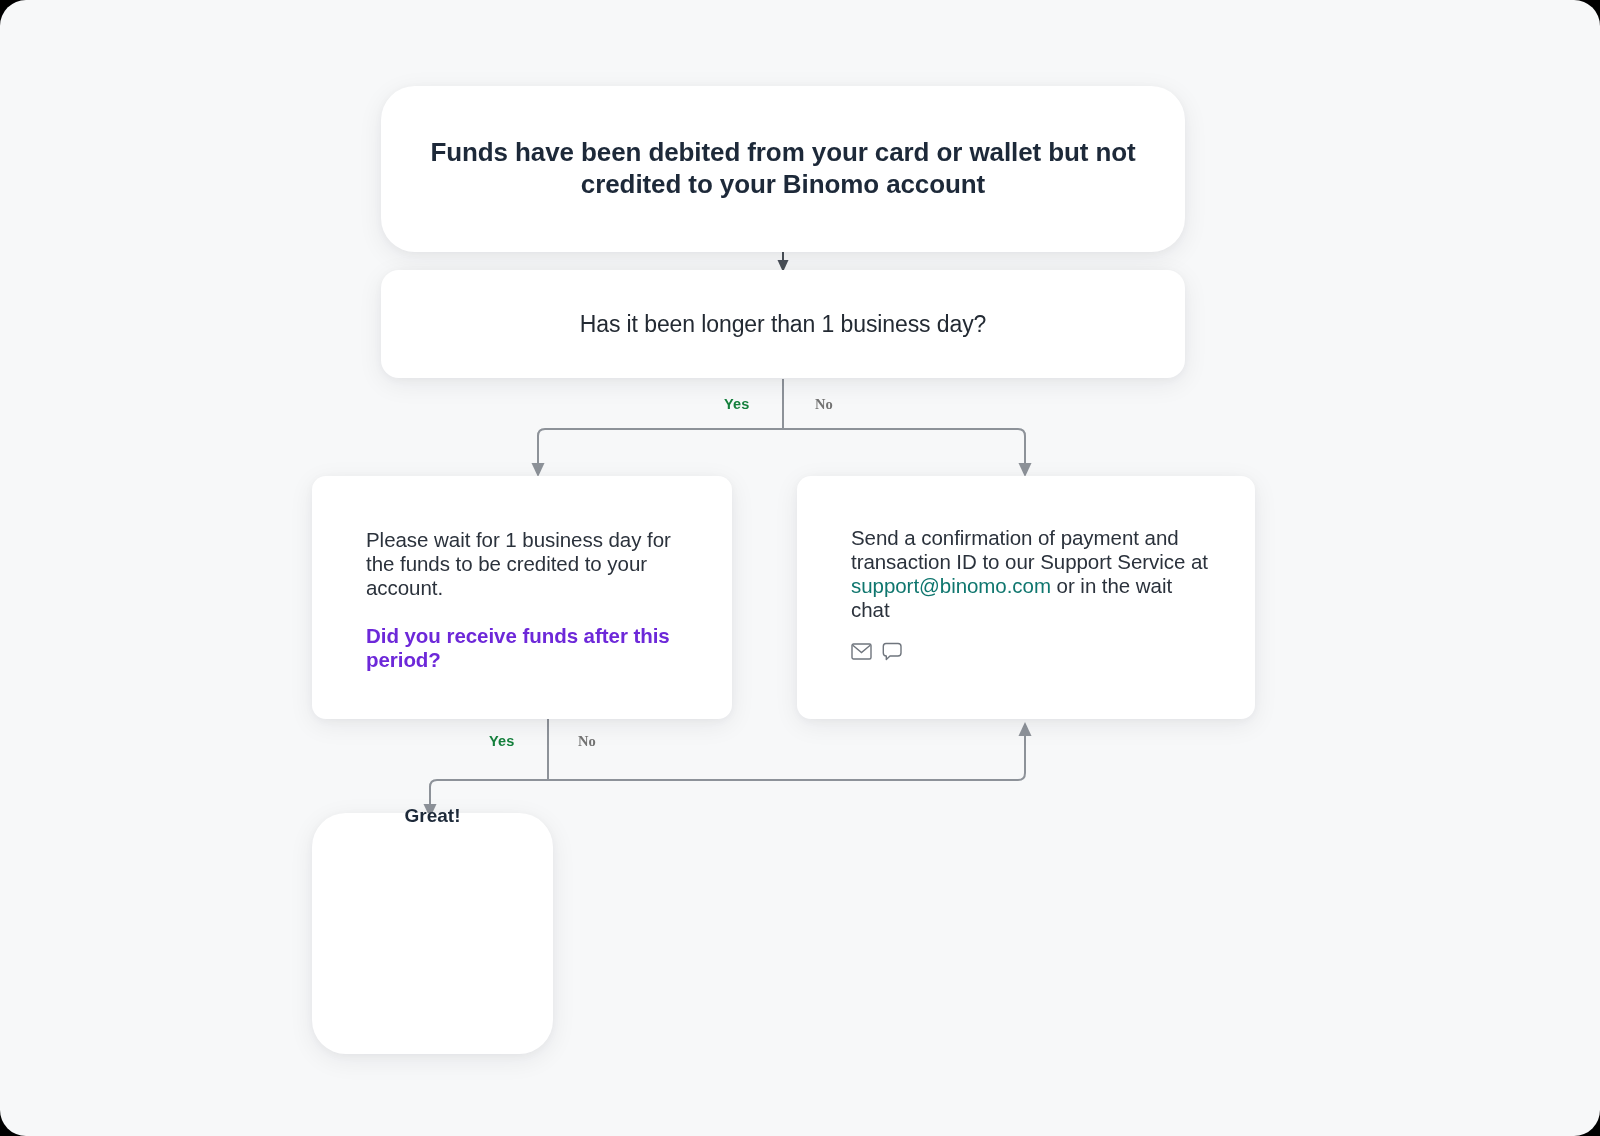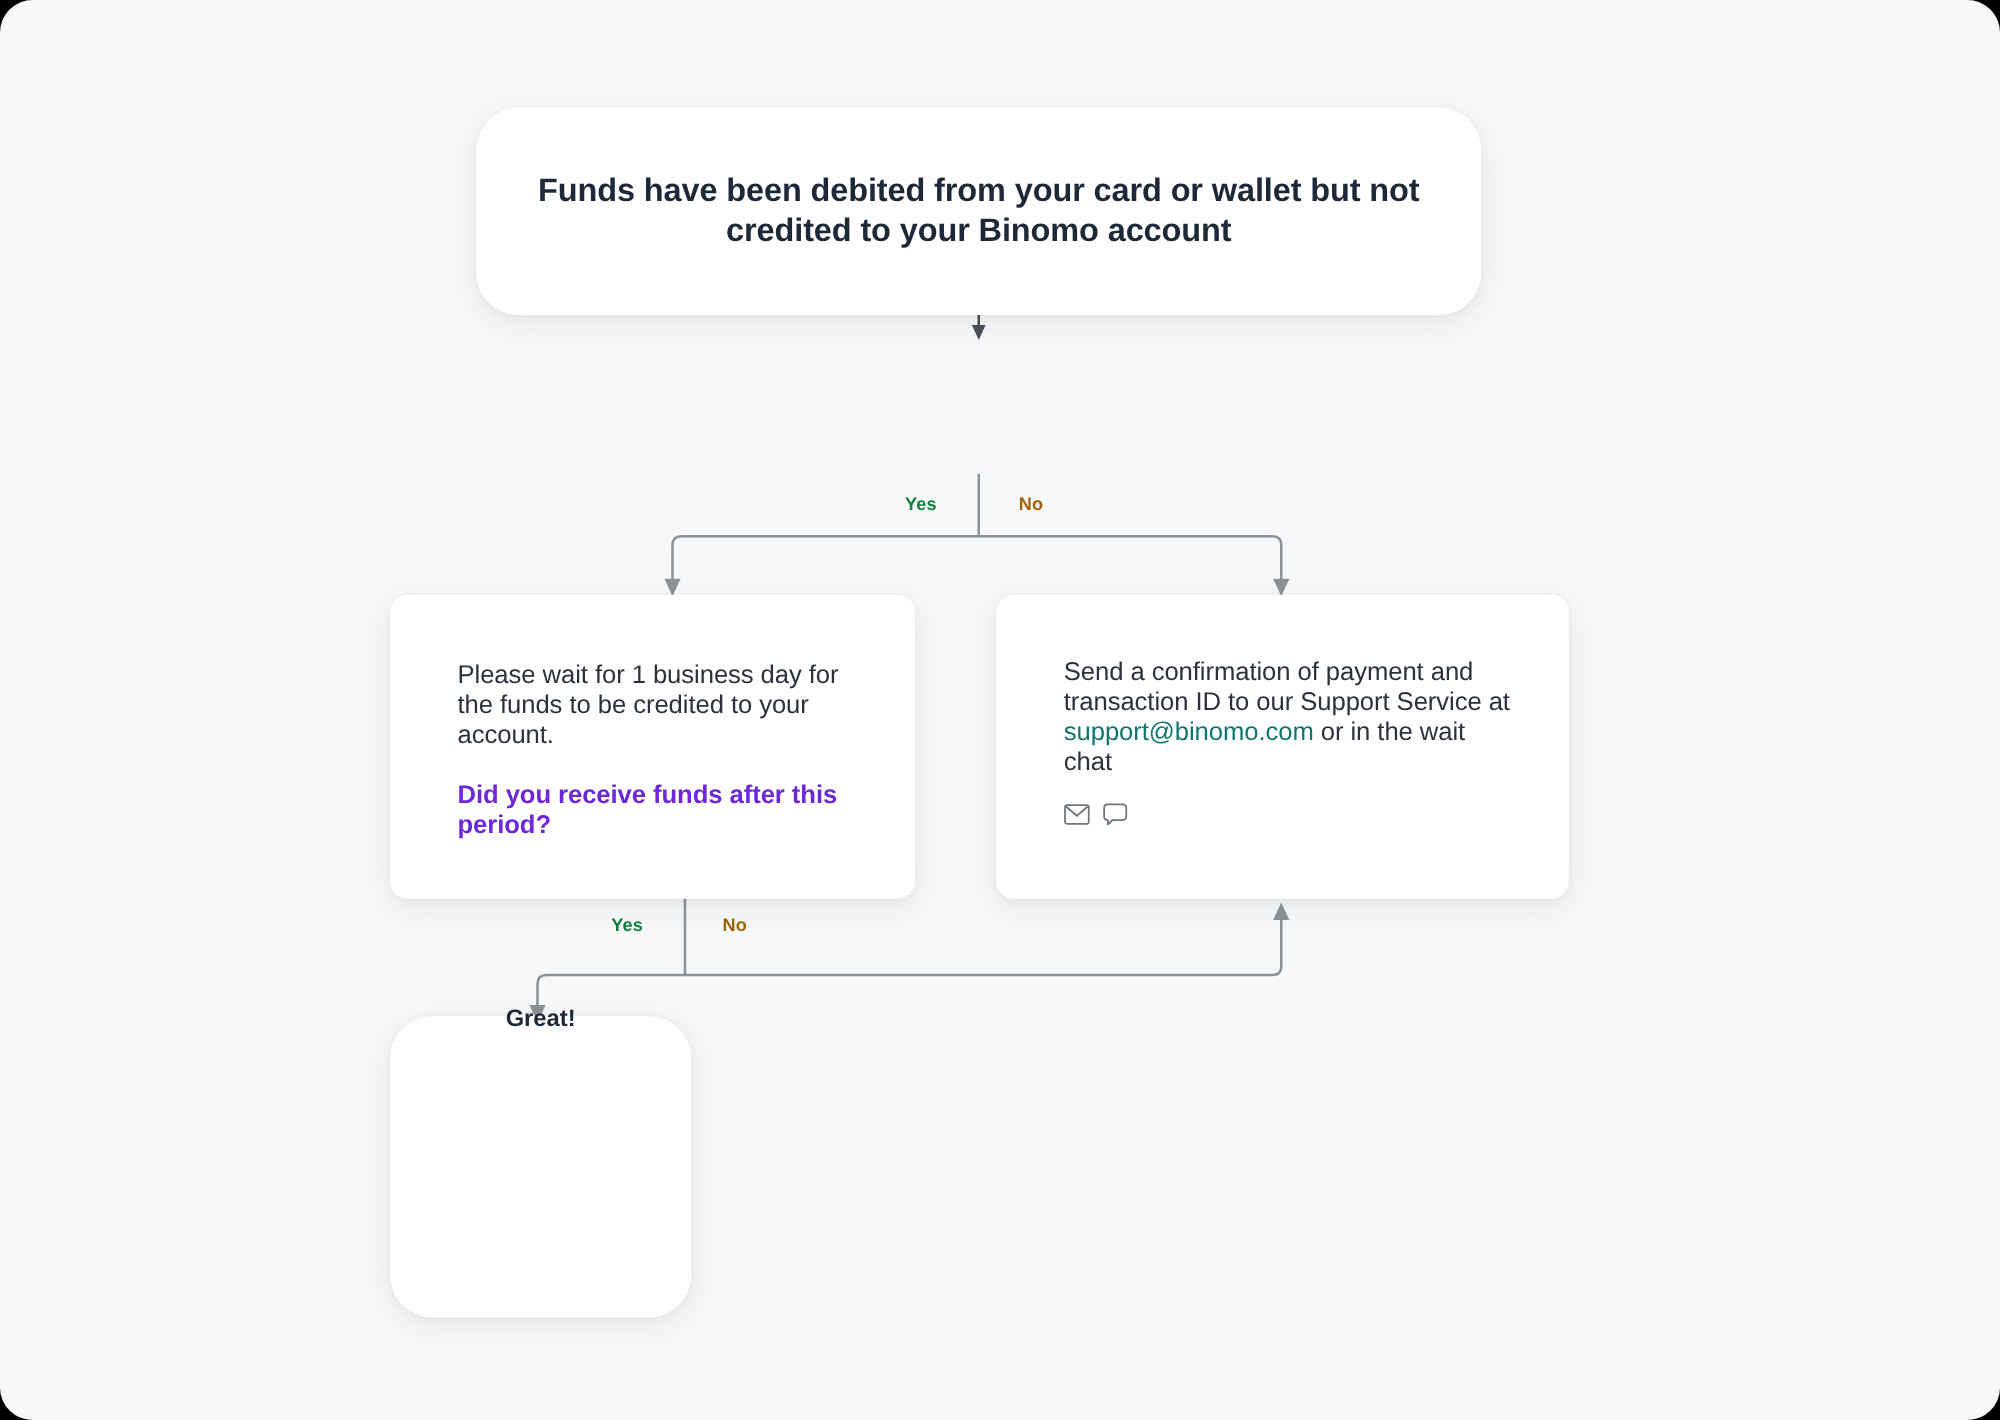--- a/index.html
+++ b/index.html
@@ -141,21 +141,21 @@
   .icon-row svg { display: block; }
 
   
   .edge-label {
     position: absolute;
     font-size: 14.5px;
     font-weight: bold;
     letter-spacing: 0.1px;
   }
   .edge-label.yes { color: #15803d; }
-  .edge-label.no  { color: #a16207; }
+  .edge-label.no  { color: #737373; font-family: Liberation Serif, serif; }
 
   svg.wires {
     position: absolute;
     left: 0; top: 0;
     width: 1600px;
     height: 1136px;
     pointer-events: none;
   }
   svg.wires path, svg.wires line {
     fill: none;
@@ -192,20 +192,23 @@
     <div class="edge-label yes" style="left:724px; top:396px;">Yes</div>
     <div class="edge-label no" style="left:815px; top:396px;">No</div>
 
     <div class="edge-label yes" style="left:489px; top:733px;">Yes</div>
     <div class="edge-label no" style="left:578px; top:733px;">No</div>
 
     <div class="node" id="node-problem">
       <div class="node-title">Funds have been debited from your card or wallet but not credited to your Binomo account</div>
     </div>
 
+    <div class="node" id="node-question">
+      <div class="node-text">Has it been longer than 1 business day?</div>
+    </div>
 
     <div class="node" id="node-wait">
       <div class="body-text">Please wait for 1 business day for the funds to be credited to your account.</div>
       <div class="para-gap"></div>
       <div class="body-text bold">Did you receive funds after this period?</div>
     </div>
 
     <div class="node" id="node-support">
       <div class="body-text">
         <span>Send a confirmation of payment and transaction ID to our Support Service  at </span><a class="link" href="#">support@binomo.com</a><span> or in the wait chat</span>

